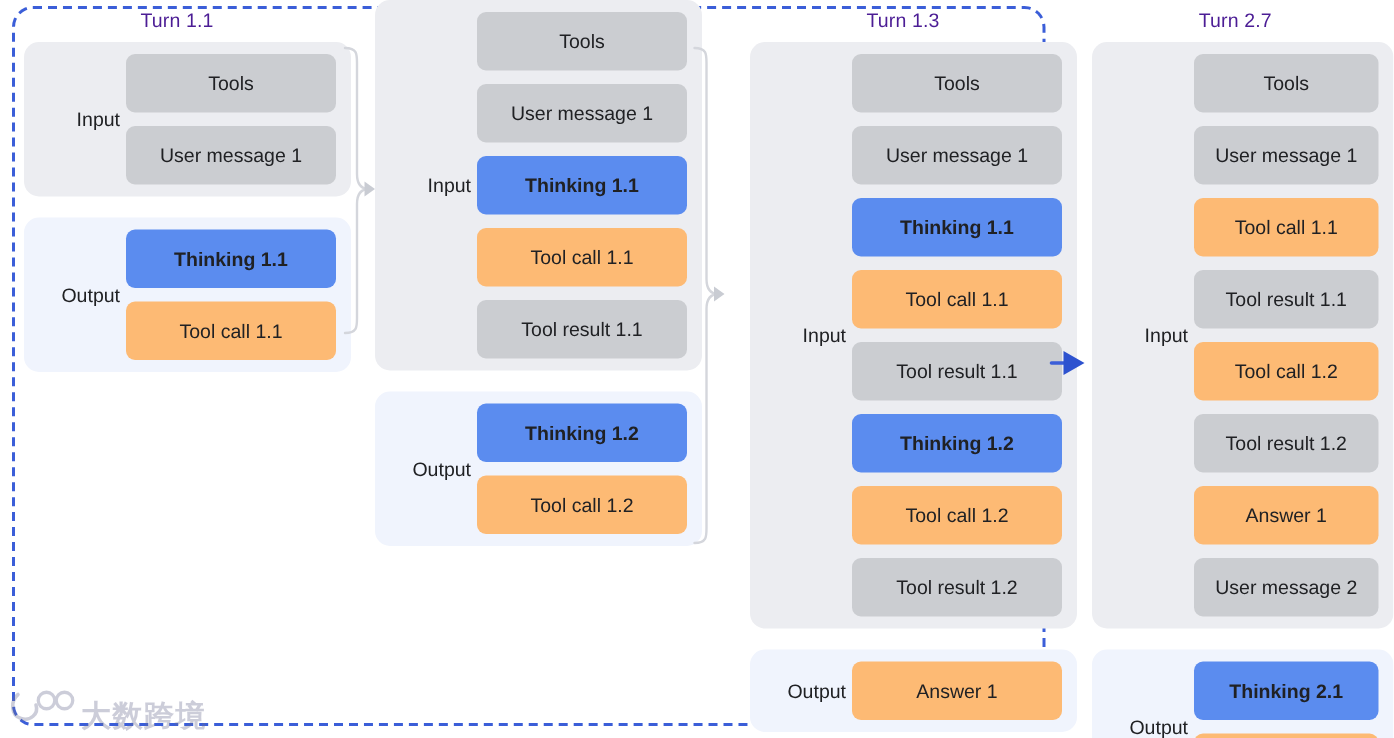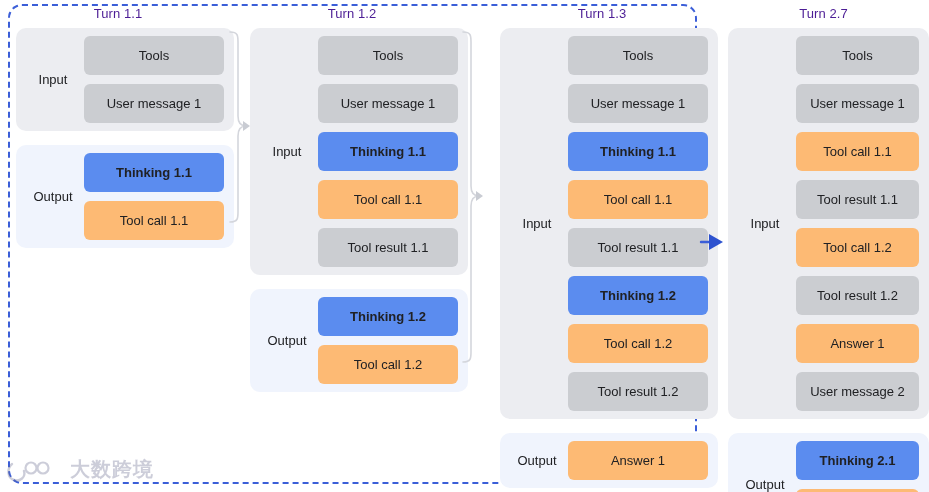--- a/index.html
+++ b/index.html
@@ -64,21 +64,21 @@
   }
   .section.input  { background: #ecedf1; }
   .section.output { background: #f0f4fd; }
 
   .section-label {
     flex: 0 0 auto;
     width: 54px;
     font-size: 13px;
     line-height: 16px;
     color: #202124;
-    text-align: center;
+    text-align: right;
     padding-right: 4px;
   }
   .section-items {
     flex: 1 1 auto;
     display: flex;
     flex-direction: column;
     gap: 9px;
     min-width: 0;
   }
 
@@ -117,22 +117,22 @@
     height: 24px;
     pointer-events: none;
   }
 
   
   #watermark {
     position: absolute;
     left: 6px;
     bottom: 4px;
     display: flex;
-    align-items: flex-start;
-    gap: 18px;
+    align-items: flex-end;
+    gap: 2px;
     opacity: .34;
     pointer-events: none;
   }
   #watermark .wm-text {
     font-size: 20px;
     line-height: 22px;
     color: #6d6f92;
     font-family: "DejaVu Sans", sans-serif;
     letter-spacing: 1px;
     font-weight: bold;
@@ -156,21 +156,20 @@
       <div class="section-gap"></div>
       <div class="section output">
         <div class="section-label">Output</div>
         <div class="section-items">
           <div class="item blue">Thinking 1.1</div>
           <div class="item lightblue">Tool call 1.1</div>
         </div>
       </div>
     </div>
     <div class="column" id="col-turn-1-2">
-      <div class="column-title">Turn 1.2</div>
       <div class="section input">
         <div class="section-label">Input</div>
         <div class="section-items">
           <div class="item gray">Tools</div>
           <div class="item gray">User message 1</div>
           <div class="item blue">Thinking 1.1</div>
           <div class="item lightblue">Tool call 1.1</div>
           <div class="item gray">Tool result 1.1</div>
         </div>
       </div>

